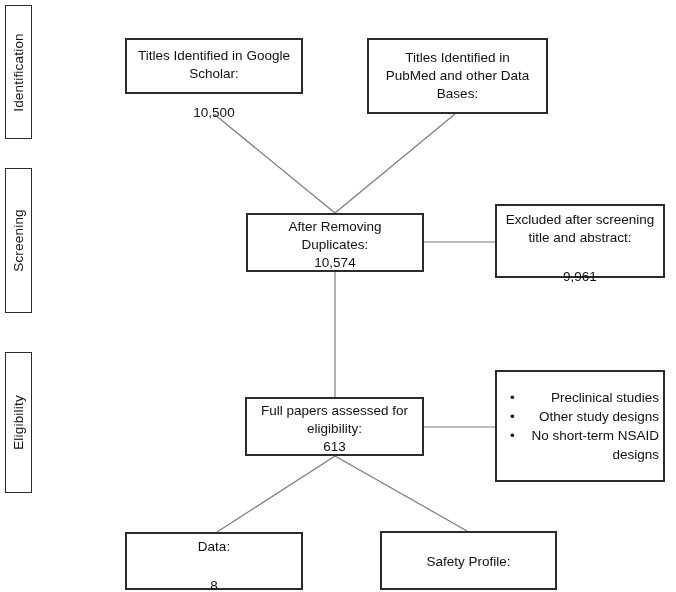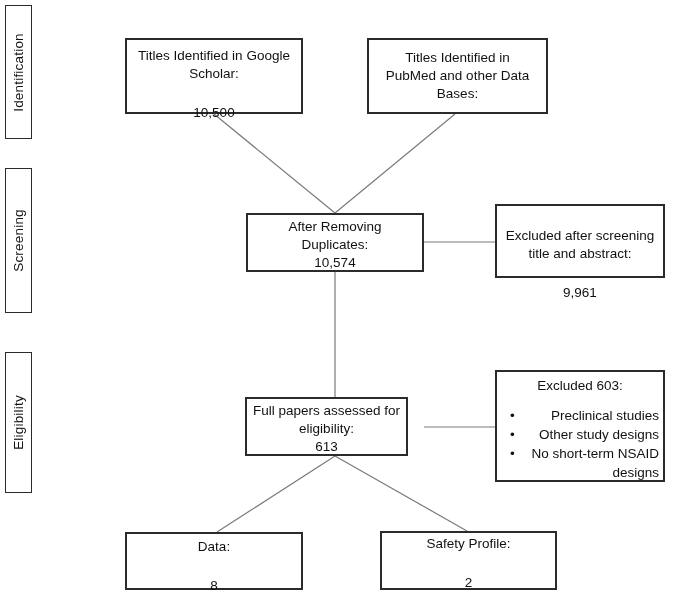--- a/index.html
+++ b/index.html
@@ -54,28 +54,28 @@
     border: 2px solid #2b2b2b;
     background: #ffffff;
     text-align: center;
     font-size: 13.5px;
     line-height: 18px;
     z-index: 1;
   }
   .fbox .line { white-space: nowrap; }
   .fbox .value.gap { margin-top: 21px; }
 
-  .box-a { left: 125px; top: 38px;  width: 178px; height: 76px; padding-top: 7px; }
+  .box-a { left: 125px; top: 38px;  width: 178px; height: 56px; padding-top: 7px; }
   .box-b { left: 367px; top: 38px;  width: 181px; height: 76px; padding-top: 9px; }
   .box-c { left: 246px; top: 213px; width: 178px; height: 59px; padding-top: 3px; text-align: center; }
-  .box-d { left: 495px; top: 204px; width: 170px; height: 74px; padding-top: 21px; }
-  .box-e { left: 245px; top: 397px; width: 163px; height: 59px; padding-top: 3px; }
+  .box-d { left: 495px; top: 204px; width: 170px; height: 74px; padding-top: 5px; }
+  .box-e { left: 245px; top: 397px; width: 179px; height: 59px; padding-top: 3px; }
   .box-f { left: 495px; top: 370px; width: 170px; height: 112px; padding-top: 5px; }
   .box-g { left: 125px; top: 532px; width: 178px; height: 58px; padding-top: 4px; }
-  .box-h { left: 380px; top: 531px; width: 177px; height: 59px; padding-top: 2px; }
+  .box-h { left: 380px; top: 531px; width: 177px; height: 59px; padding-top: 20px; }
 
   .box-f ul {
     margin: 11px 0 0 0;
     padding: 0 4px 0 13px;
     list-style: none;
     text-align: right;
     line-height: 19px;
   }
   .box-f li {
     padding-left: 14px;
@@ -137,21 +137,20 @@
     <div class="value gap">9,961</div>
   </div>
 
   <div class="fbox box-e">
     <div class="line">Full papers assessed for</div>
     <div class="line">eligibility:</div>
     <div class="value">613</div>
   </div>
 
   <div class="fbox box-f">
-    <div class="line">Excluded 603:</div>
     <ul>
       <li>Preclinical studies</li>
       <li>Other study designs</li>
       <li>No short-term NSAID designs</li>
     </ul>
   </div>
 
   <div class="fbox box-g">
     <div class="line">Data:</div>
     <div class="value gap">8</div>

